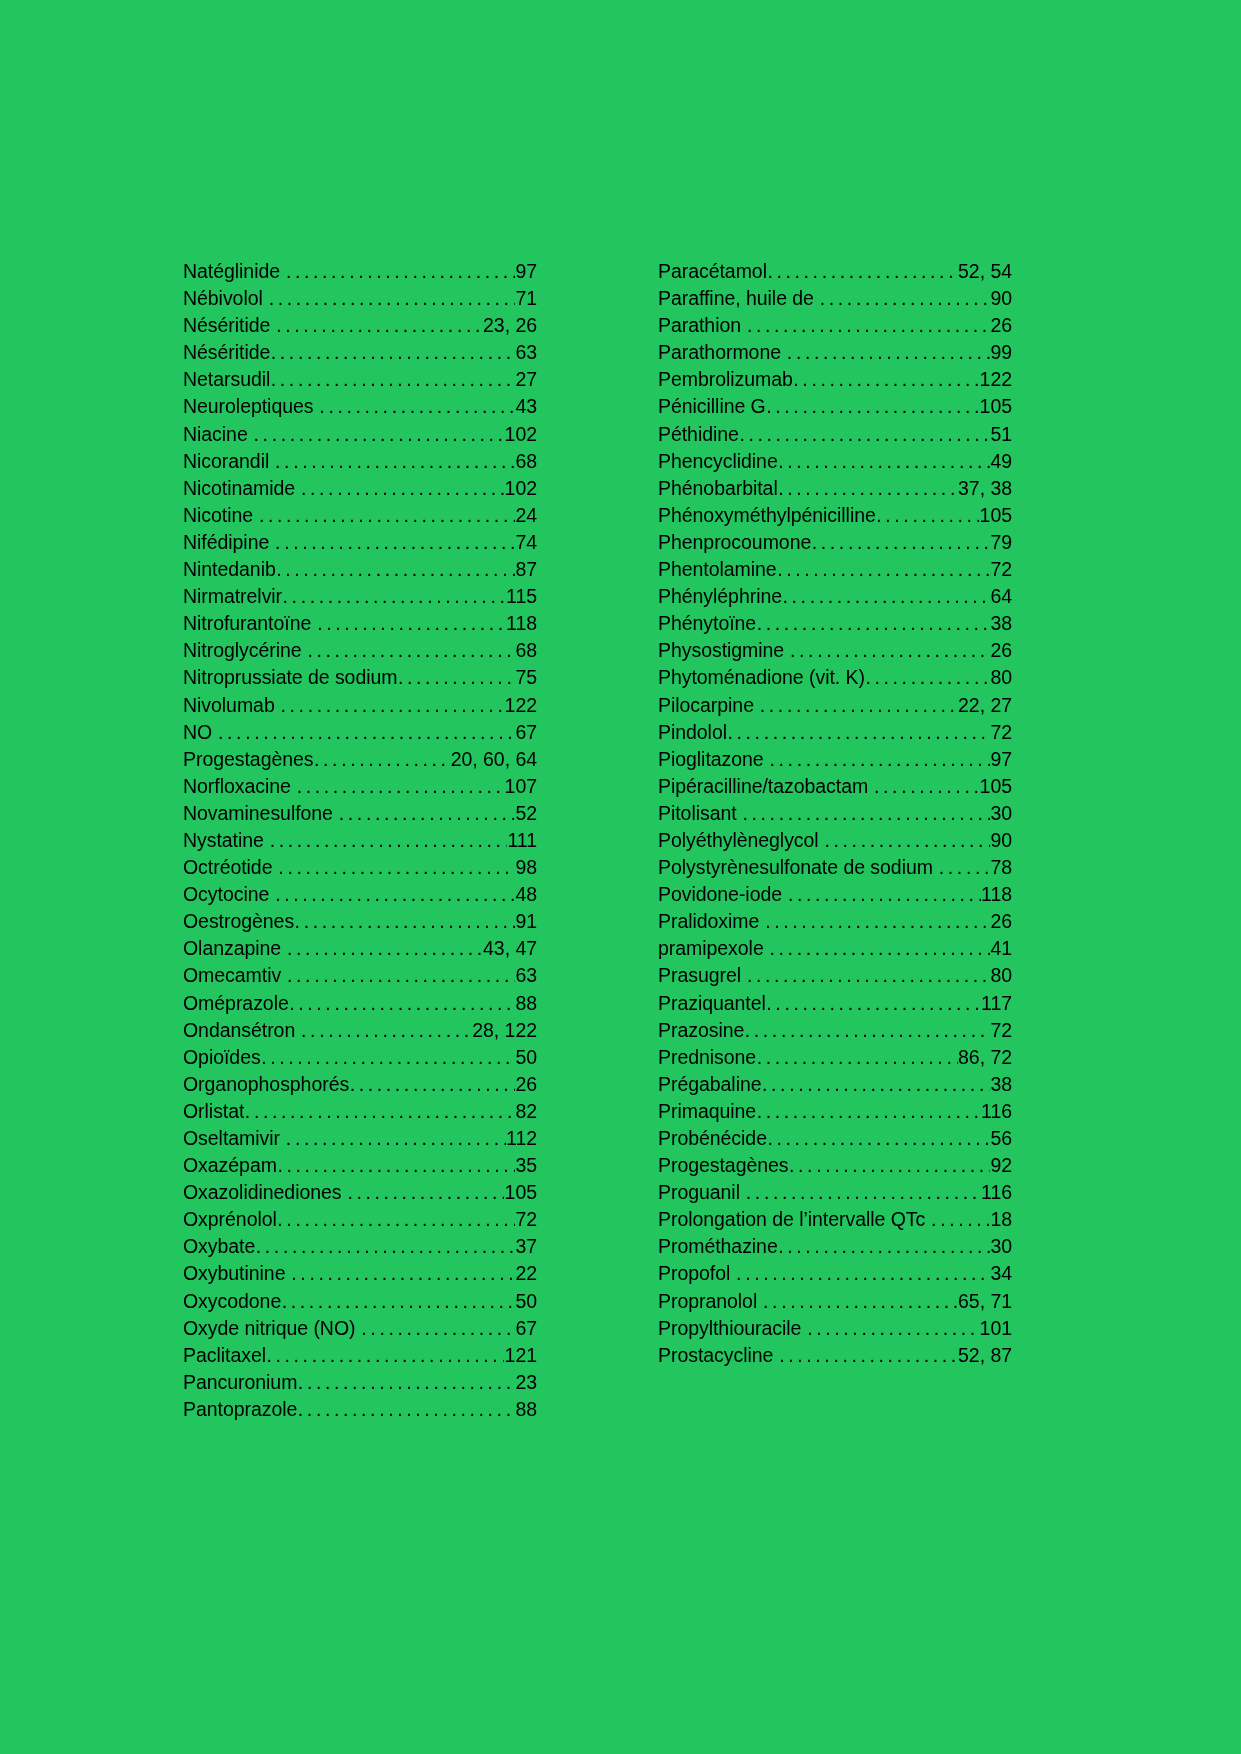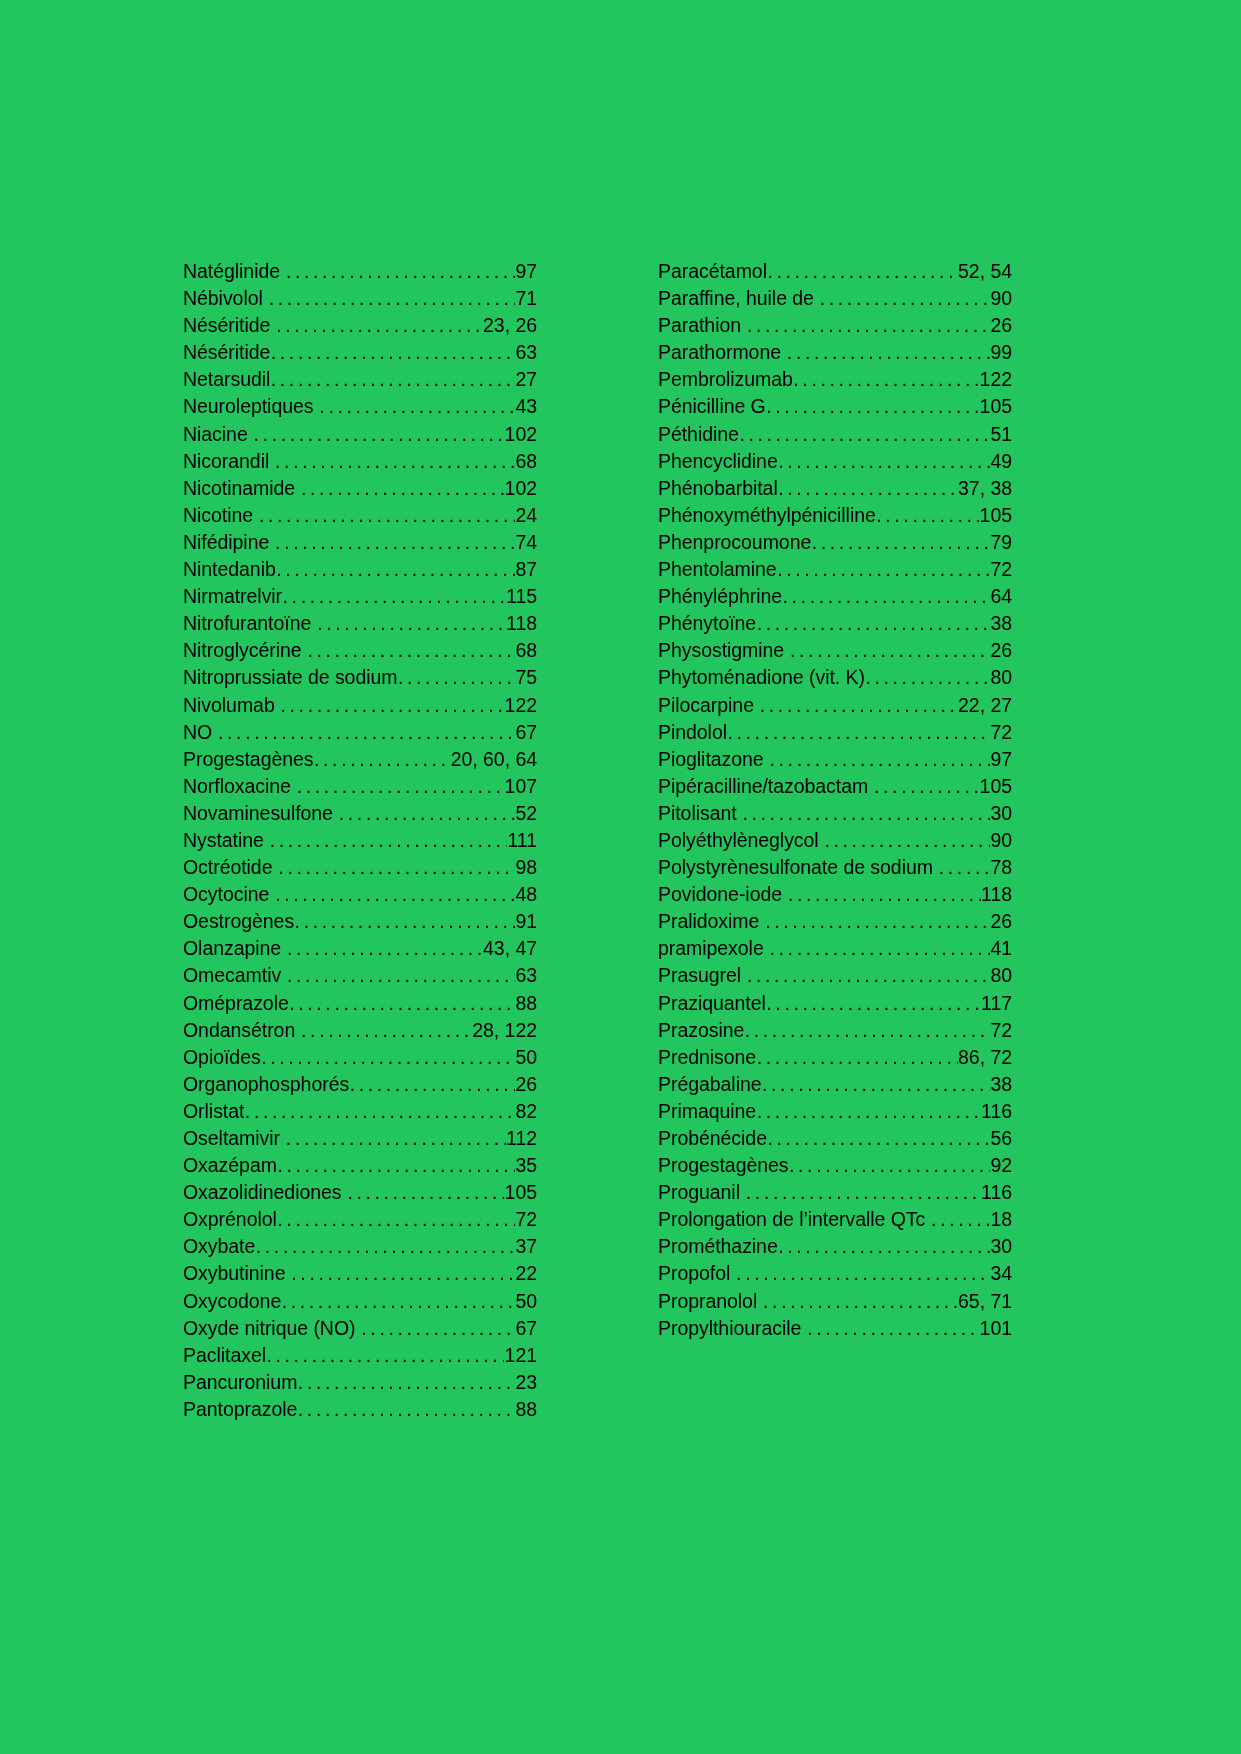--- a/index.html
+++ b/index.html
@@ -489,15 +489,20 @@
         <div class="index-entry sp">
           <span class="entry-term">Propranolol</span>
           <span class="entry-leader"></span>
           <span class="entry-page">65, 71</span>
         </div>
         <div class="index-entry sp">
           <span class="entry-term">Propylthiouracile</span>
           <span class="entry-leader"></span>
           <span class="entry-page">101</span>
         </div>
+        <div class="index-entry sp">
+          <span class="entry-term">Prostacycline</span>
+          <span class="entry-leader"></span>
+          <span class="entry-page">52, 87</span>
+        </div>
       </div>
     </div>
 </div>
 
 </body></html>

